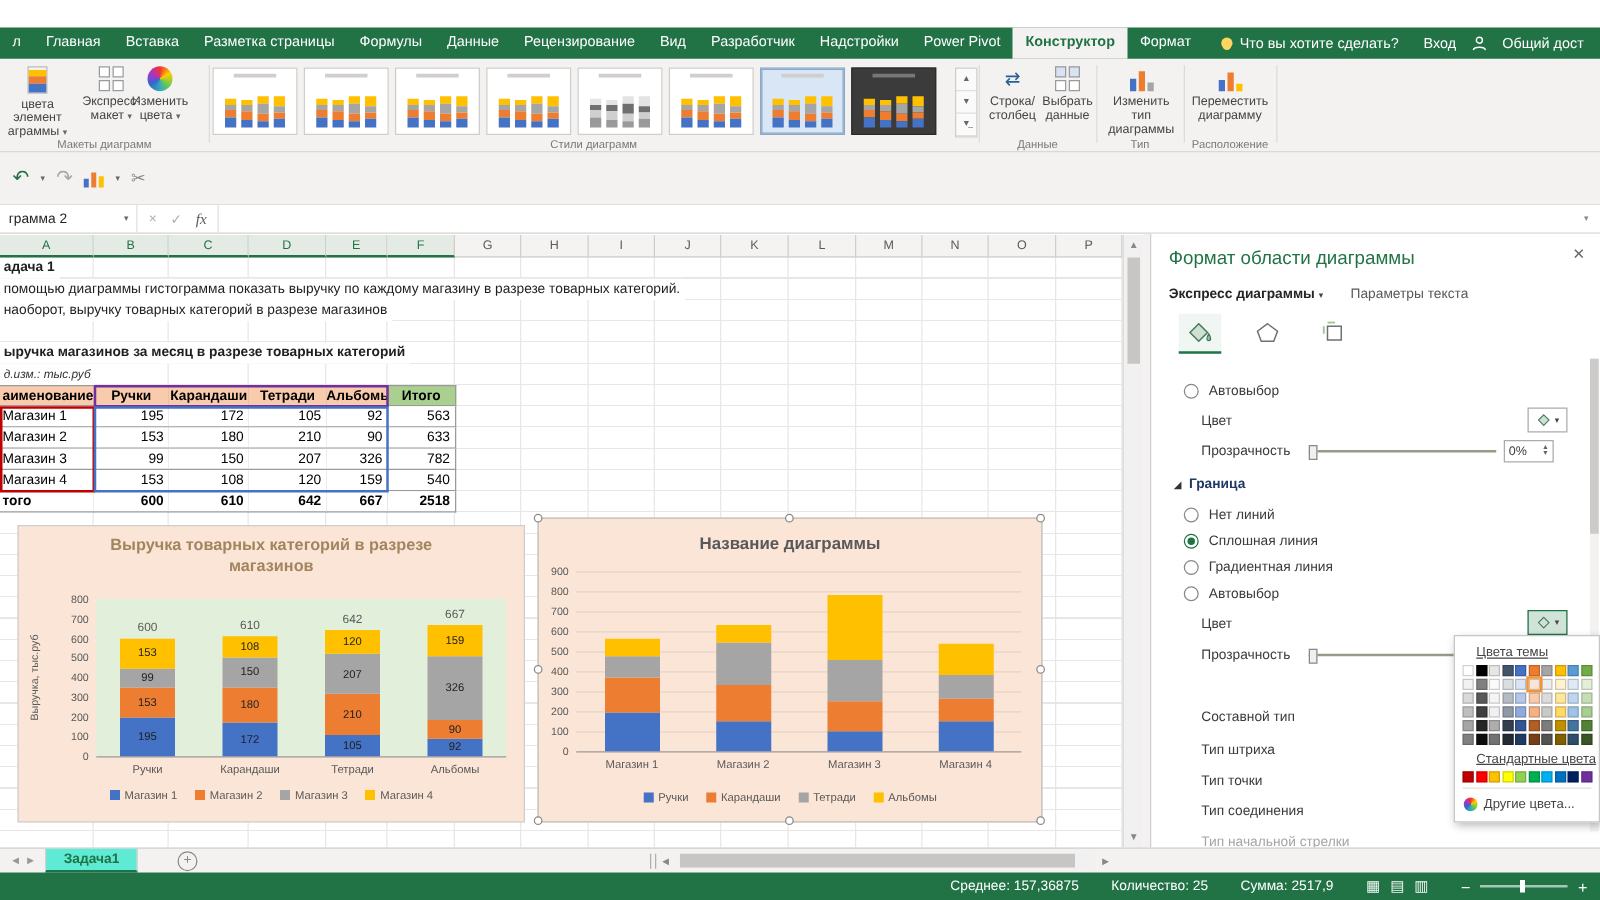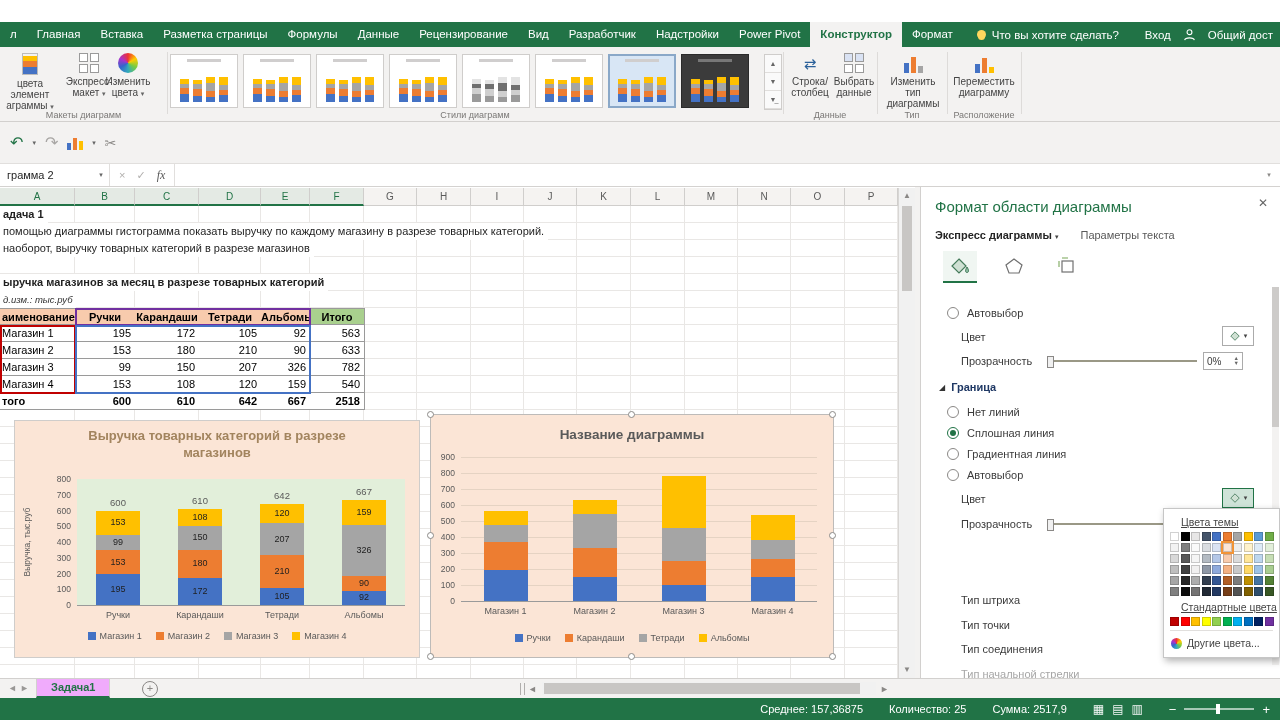--- a/index.html
+++ b/index.html
@@ -12,21 +12,21 @@
   .title-text{position:absolute;left:115px;top:4px;white-space:nowrap;}
   .ctx-group{position:absolute;left:762px;top:0;width:152px;height:22px;background:#3d8f63;text-align:center;line-height:22px;}
   .win-restore{position:absolute;right:40px;top:6px;width:11px;height:9px;border:1px solid #fff;}
   
   .tabrow{position:absolute;left:0;top:22px;width:1280px;height:25px;background:#217346;display:flex;align-items:stretch;color:#fff;font-size:11.5px;z-index:6;}
   .tabs-flex{display:flex;}
   .rtab{padding:0 10px;line-height:25px;white-space:nowrap;cursor:default;}
   .rtab.active{background:#f3f2f1;color:#217346;font-weight:bold;}
   .tellme{display:flex;align-items:center;gap:6px;margin-left:14px;white-space:nowrap;}
   .bulb{width:9px;height:9px;border-radius:50%;background:#ffd75e;box-shadow:0 2px 0 -1px #ffd75e;display:inline-block;}
-  .tabrow-right{margin-left:auto;display:flex;align-items:center;gap:12px;padding-right:7px;white-space:nowrap;}
+  .tabrow-right{margin-left:auto;display:flex;align-items:center;gap:12px;padding-right:13px;white-space:nowrap;}
   
   .ribbon{position:absolute;left:0;top:47px;width:1280px;height:74px;background:#f3f2f1;border-bottom:1px solid #d2d0ce;z-index:5;}
   .gsep{position:absolute;top:5px;height:62px;width:1px;background:#dddbd9;}
   .grp-label{position:absolute;bottom:1px;font-size:9px;color:#7a7876;text-align:center;white-space:nowrap;}
   .bigbtn{position:absolute;top:6px;text-align:center;font-size:10px;color:#444;line-height:11px;cursor:default;}
   .bigbtn .dd{font-size:7px;color:#666;}
   .mini-stack{width:14px;height:20px;margin:0 auto 3px;display:flex;flex-direction:column-reverse;border:1px solid #bbb;}
   .mini-stack i{display:block;width:100%;}
   .mini-grid4{width:20px;height:20px;margin:0 auto 3px;display:grid;grid-template-columns:1fr 1fr;gap:2px;}
   .mini-grid4 i{border:1px solid #9a9a9a;background:#fff;}
@@ -111,21 +111,21 @@
   .cpopup .clabel{margin:1px 0 4px 11px;white-space:nowrap;text-decoration:underline;}
   .crow{display:flex;gap:1.5px;margin-bottom:2px;}
   .sw{width:9px;height:9px;border:1px solid rgba(0,0,0,.18);box-sizing:border-box;flex:none;}
   .sw.sel{outline:2px solid #f29436;outline-offset:0;position:relative;z-index:1;}
   .csep{height:1px;background:#e1dfdd;margin:4px 0;}
   .morec{display:flex;align-items:center;gap:5px;padding:2px 1px;white-space:nowrap;}
   .cwheel{width:11px;height:11px;border-radius:50%;background:conic-gradient(#e33,#fc0,#7c4,#3ab,#36c,#a3c,#e33);flex:none;}
   
   .sheetbar{position:absolute;left:0;top:678px;width:1280px;height:20px;background:#f3f2f1;border-top:1px solid #d2d0ce;z-index:6;box-sizing:border-box;font-size:11px;}
   .snav{position:absolute;top:4px;color:#9a9896;font-size:9px;}
-  .sheettab{position:absolute;left:36px;top:0;height:19px;padding:0 14px;background:#f0abfc;border-left:1px solid #d2d0ce;border-right:1px solid #d2d0ce;border-bottom:2px solid #217346;color:#217346;font-weight:bold;line-height:17px;box-sizing:border-box;}
+  .sheettab{position:absolute;left:36px;top:0;height:19px;padding:0 14px;background:#5eead4;border-left:1px solid #d2d0ce;border-right:1px solid #d2d0ce;border-bottom:2px solid #217346;color:#217346;font-weight:bold;line-height:17px;box-sizing:border-box;}
   .addsheet{position:absolute;left:142px;top:2px;width:14px;height:14px;border-radius:50%;border:1px solid #8a8886;color:#8a8886;line-height:12px;text-align:center;font-size:11px;}
   .hsplit{position:absolute;left:520px;top:4px;width:3px;height:12px;border-left:1px solid #b0aeac;border-right:1px solid #b0aeac;}
   .har{position:absolute;top:5px;color:#8a8886;font-size:9px;}
   .htrack{position:absolute;left:542px;top:3px;width:334px;height:13px;background:#f1f1f1;}
   .hthumb{position:absolute;left:2px;top:1px;width:316px;height:11px;background:#c8c6c4;}
   
   .statusbar{position:absolute;left:0;top:698px;width:1280px;height:22px;background:#217346;color:#fff;display:flex;align-items:center;justify-content:flex-end;gap:26px;font-size:11px;padding-right:10px;box-sizing:border-box;z-index:7;}
   .viewicons{display:flex;gap:8px;font-size:12px;color:rgba(255,255,255,.95);}
   .zoom{display:flex;align-items:center;gap:8px;}
   .ztrack{position:relative;width:70px;height:2px;background:rgba(255,255,255,.6);}
@@ -805,20 +805,23 @@
           </svg>
           <span class="dd">▾</span>
       </span>
     </div>
     <div class="prow" style="top:328px">
       <span class="plabel">Прозрачность</span>
       <span class="sl-track" style="width:120px">
           <i class="sl-thumb"></i>
         </span>
     </div>
+    <div class="prow" style="top:378px">
+        <span>Составной тип</span>
+      </div>
     <div class="prow" style="top:404px">
         <span>Тип штриха</span>
       </div>
     <div class="prow" style="top:429px">
         <span>Тип точки</span>
       </div>
     <div class="prow" style="top:453px">
         <span>Тип соединения</span>
       </div>
     <div class="prow grayed" style="top:478px">

